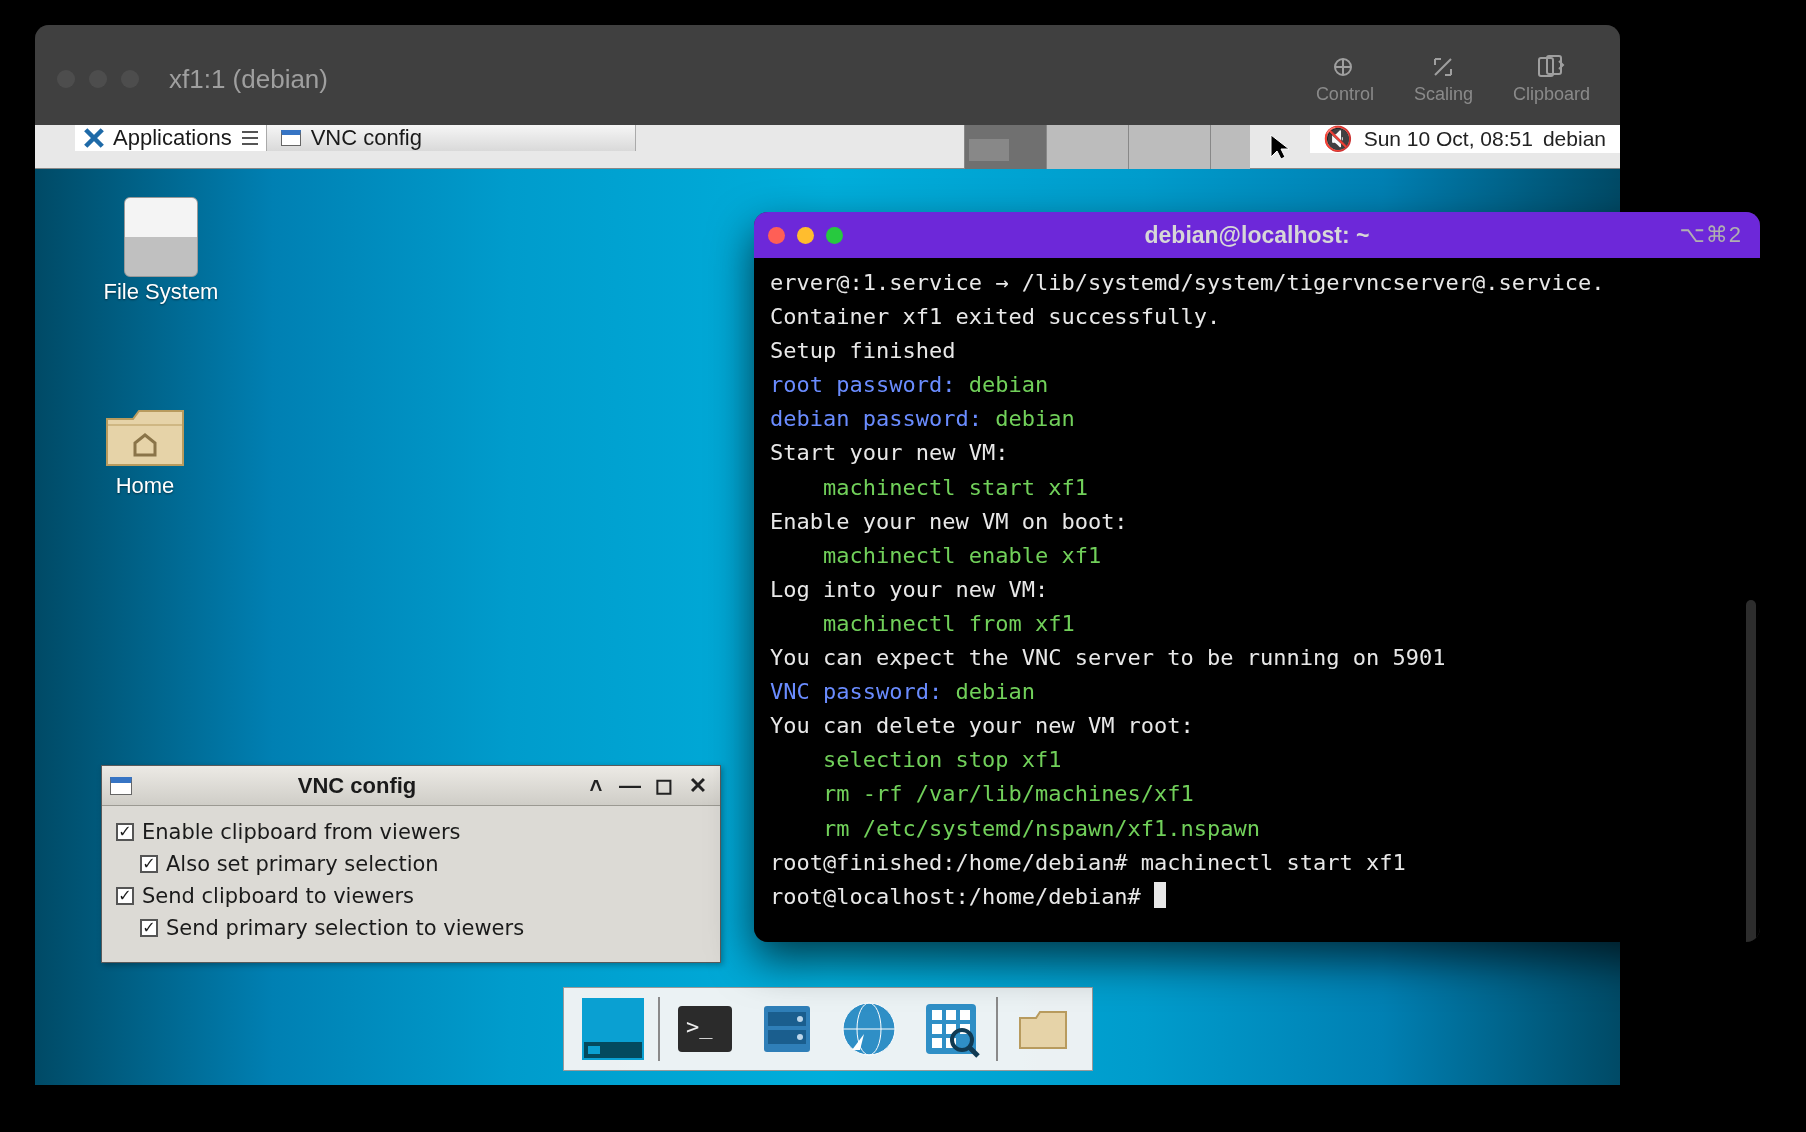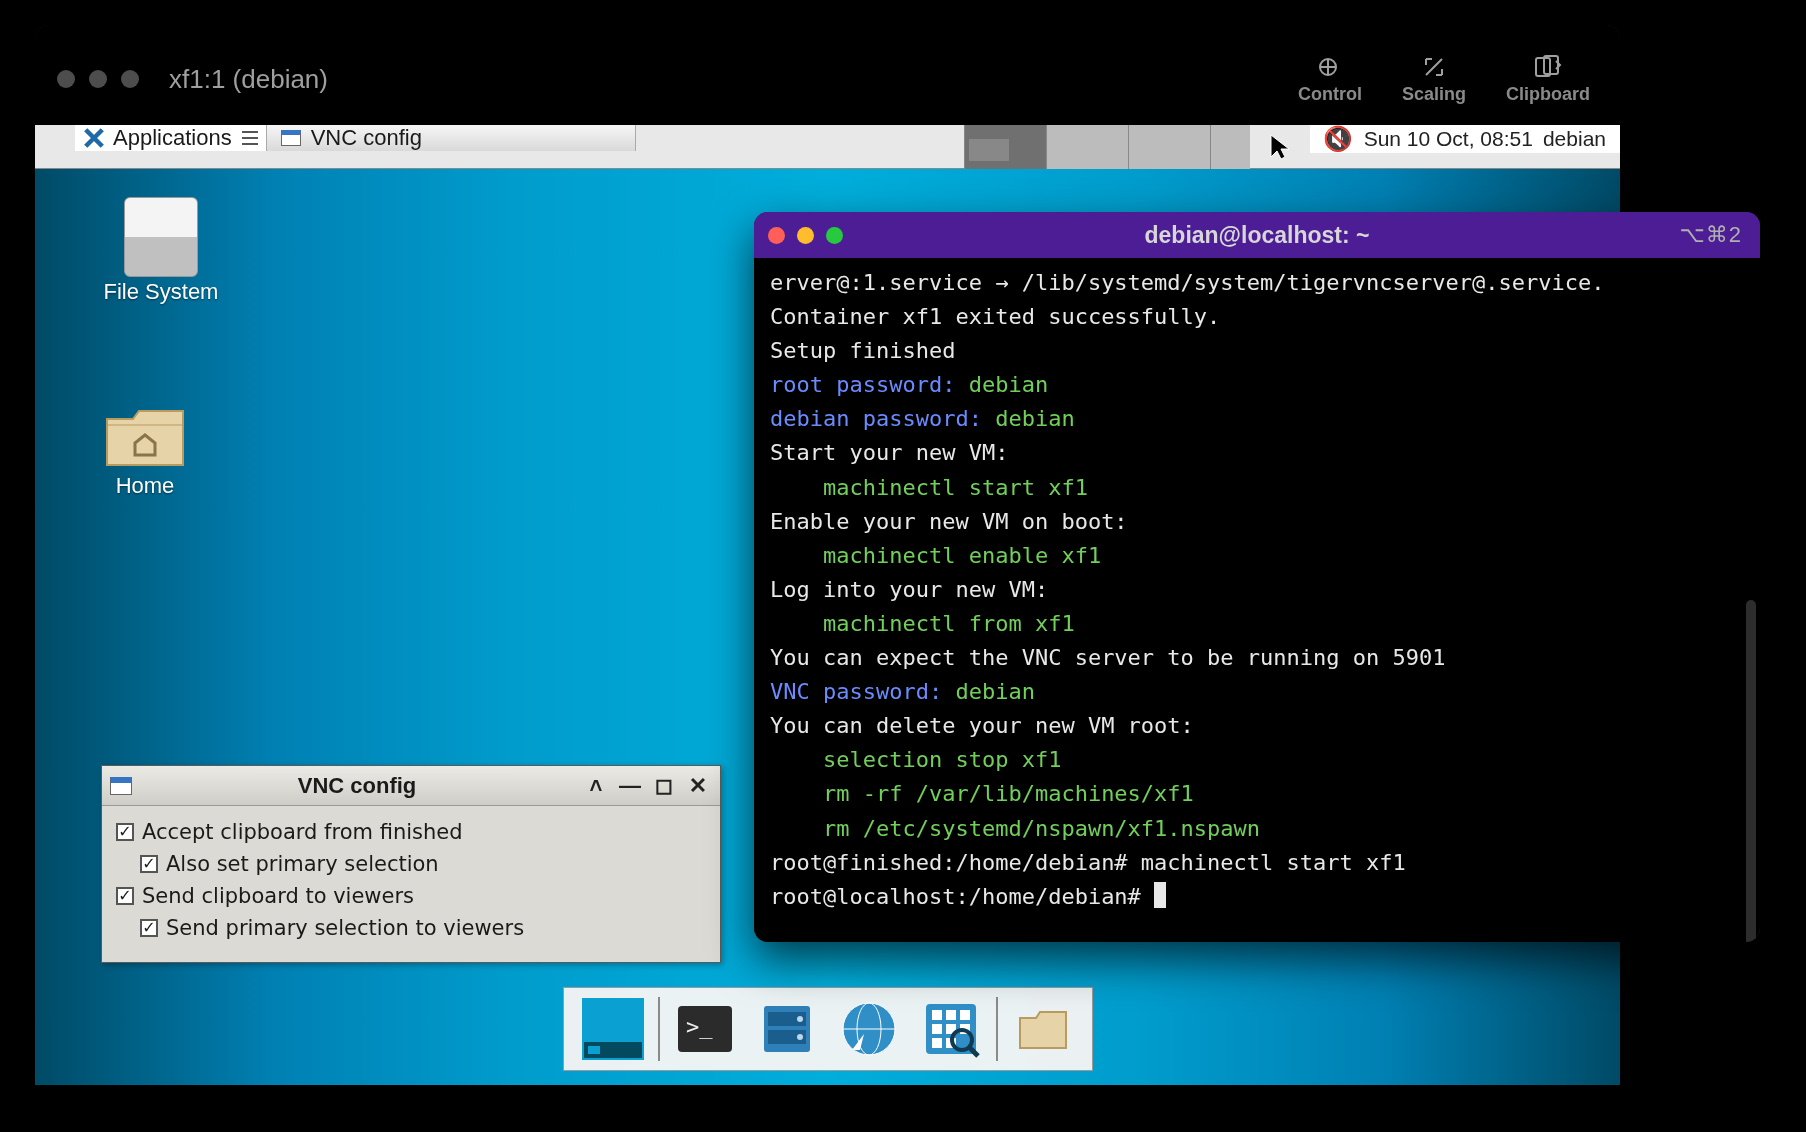--- a/index.html
+++ b/index.html
@@ -18,32 +18,32 @@
     left: 35px;
     top: 25px;
     width: 1585px;
     height: 1060px;
     background: #1e1e1e;
     border-radius: 14px;
     overflow: hidden;
   }
   .mac-titlebar {
     height: 108px;
-    background: #000000;
+    background: #404040;
     display: flex;
     align-items: center;
     padding: 5px 22px;
     position: relative;
   }
   .traffic-lights { display: flex; gap: 14px; }
   .tl { width: 18px; height: 18px; border-radius: 50%; background: #4d4d4d; }
   .mac-title { margin-left: 30px; color: #9f9f9f; font-size: 26px; font-weight: 500; }
   .mac-toolbar {
     position: absolute; right: 30px; top: 0; height: 100%;
-    display: flex; gap: 40px; align-items: center; font-weight: bold;
+    display: flex; gap: 40px; align-items: center;
   }
   .mac-tool { display: flex; flex-direction: column; align-items: center; gap: 4px; color: #8a8a8a; font-size: 18px; }
   .mac-tool-icon { width: 30px; height: 26px; display: flex; justify-content: center; align-items: center; color:#9f9f9f; font-size:22px; }
 
   
   .debian-desktop {
     position: absolute;
     left: 35px;
     top: 125px;
     width: 1585px;
@@ -118,21 +118,21 @@
   .dock-svg{width:58px;height:58px;}
   .dock-active{ background:#0aa0d2;}
 
   
   .term {
     position:absolute; left:754px; top:212px; width:1006px; height:730px;
     background:#333; border-radius:14px; overflow:hidden;
     box-shadow:0 18px 44px rgba(0,0,0,.65);
   }
   .term-titlebar{
-    height:46px; background:#4c1d95; display:flex; align-items:center; padding:16px 14px;
+    height:46px; background:#6d28d9; display:flex; align-items:center; padding:16px 14px;
     position:relative;
   }
   .term-lights{ display:flex; gap:12px;}
   .term-lights .dot{ width:17px;height:17px;border-radius:50%;}
   .dot.red{background:#ff5f56;} .dot.yellow{background:#ffbd2e;} .dot.green{background:#27c93f;}
   .term-title{ position:absolute; left:0; right:0; text-align:center; color:#d7d7d7; font-size:23px; font-weight:600;}
   .term-shortcut{ position:absolute; right:18px; color:#b0b0b0; font-size:22px; letter-spacing:1px;}
   .term-body{
     height:calc(100% - 46px); background:#000; padding:8px 16px;
     font-family:"SF Mono",Menlo,Consolas,monospace; font-size:22px; line-height:1.55;
@@ -243,21 +243,21 @@
         <div class="winbtns">
           <div class="winbtn">˄</div>
           <div class="winbtn">—</div>
           <div class="winbtn">◻</div>
           <div class="winbtn">✕</div>
         </div>
       </div>
       <div class="vnc-config-body">
         <div class="chk-row">
           <div class="chk">✓</div>
-          <span>Accept clipboard from finished</span>
+          <span>Enable clipboard from viewers</span>
         </div>
         <div class="chk-row indent">
           <div class="chk">✓</div>
           <span>Also set primary selection</span>
         </div>
         <div class="chk-row">
           <div class="chk">✓</div>
           <span>Send clipboard to viewers</span>
         </div>
         <div class="chk-row indent">

